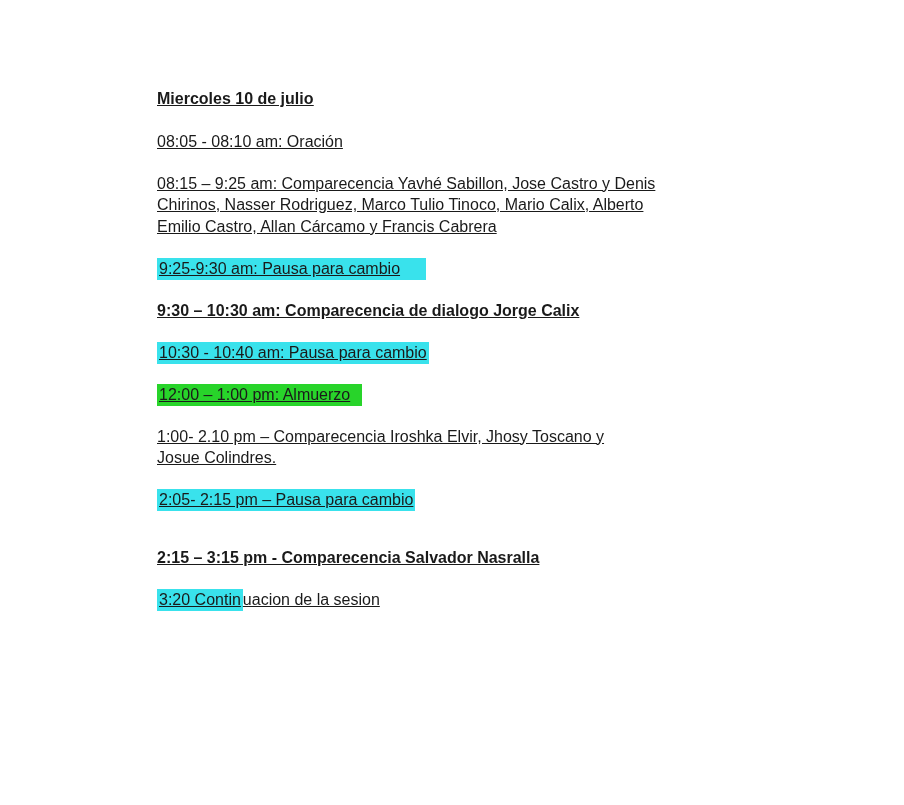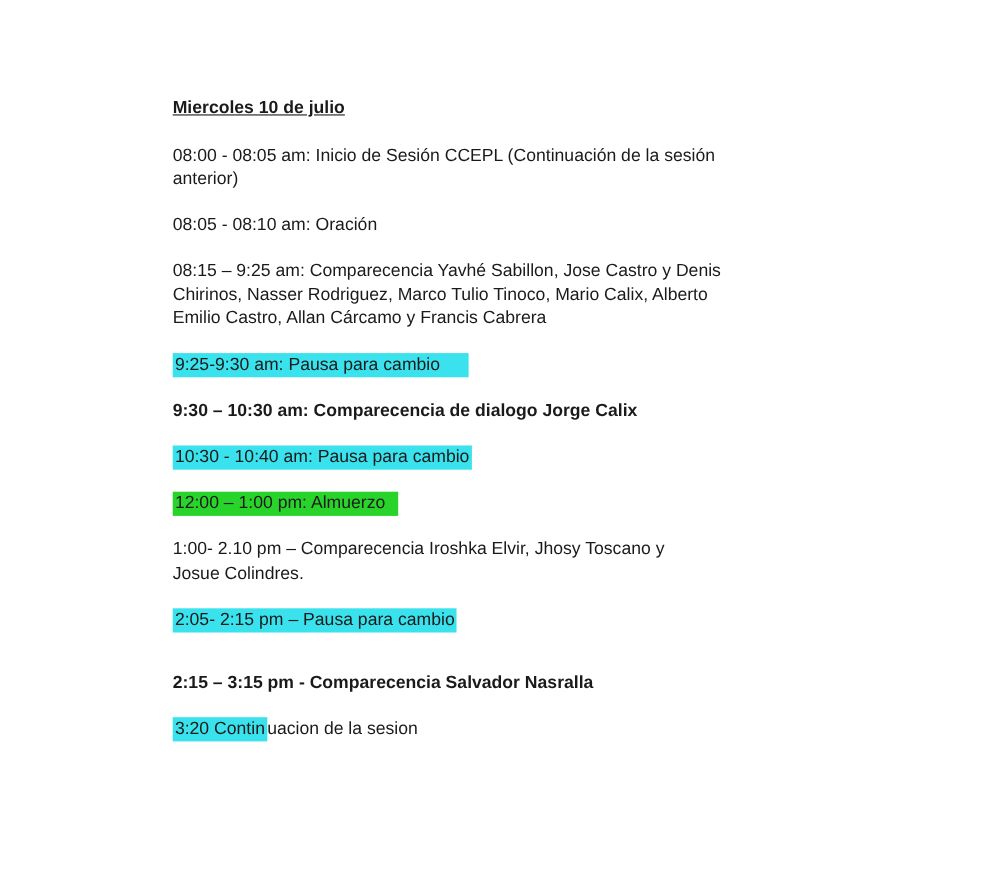--- a/index.html
+++ b/index.html
@@ -19,20 +19,21 @@
   .doc {
     padding: 88px 40px 0 129px;
     box-sizing: border-box;
   }
   .intro {
     margin: 0 0 21px 0;
   }
   .content {
     margin-left: 28px;
     width: 600px;
+    text-decoration: underline;
   }
   .heading {
     font-weight: bold;
     text-decoration: underline;
     margin: 0 0 21px 0;
   }
   .entry {
     margin: 0 0 20.5px 0;
     white-space: pre-wrap;
   }
@@ -57,22 +58,20 @@
 </head>
 <body style="color: rgb(26, 26, 26); background: rgb(255, 255, 255);">
 
 <div class="doc">
 
 
   <div class="content">
 
     <p class="heading">Miercoles 10 de julio</p>
 
-    <p class="entry"><span>08:00 - 08:05 am: Inicio de Sesión CCEPL (Continuación de la sesión
-anterior)</span></p>
 
     <p class="entry"><span>08:05 - 08:10 am: Oración</span></p>
 
     <p class="entry"><span>08:15 – 9:25 am: Comparecencia Yavhé Sabillon, Jose Castro y Denis
 Chirinos, Nasser Rodriguez, Marco Tulio Tinoco, Mario Calix, Alberto
 Emilio Castro, Allan Cárcamo y Francis Cabrera</span></p>
 
     <p class="entry"><span class="hl-cyan hl-trail">9:25-9:30 am: Pausa para cambio</span></p>
 
     <p class="entry bold"><span>9:30 – 10:30 am: Comparecencia de dialogo Jorge Calix</span></p>

